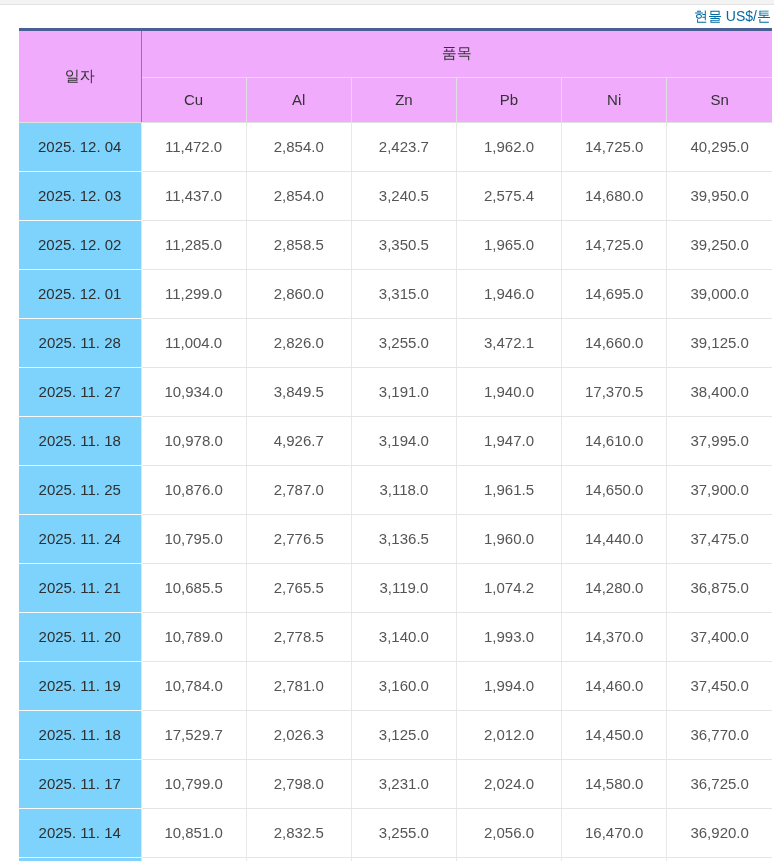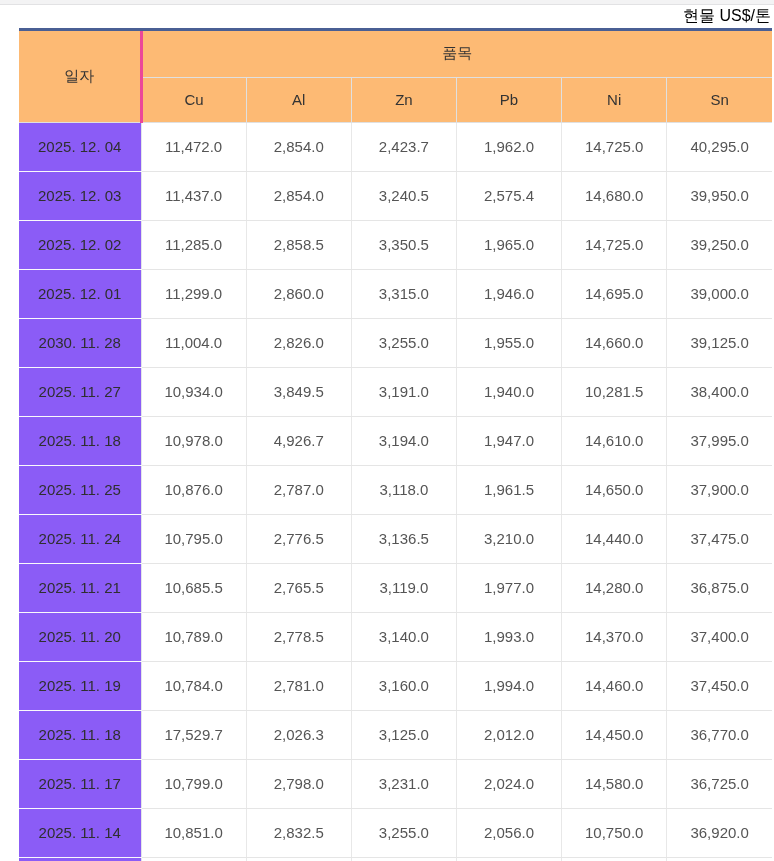--- a/index.html
+++ b/index.html
@@ -9,41 +9,41 @@
     background: #ffffff;
     font-family: "Liberation Sans", "DejaVu Sans", sans-serif;
   }
   .top-strip {
     height: 5px; background: #f3f3f4; border-bottom: 1px solid #e2e2e4;
   }
   .unit-row {
     height: 23px; display: flex; align-items: center; justify-content: flex-end;
     padding-right: 3px;
   }
-  .unit-label { font-size: 16px; color: #000000; letter-spacing: 0; }
+  .unit-label { font-size: 14px; color: #0369a1; letter-spacing: 0; }
   .table-wrap {
     margin-left: 19px; width: 753px;
     border-top: 3px solid #4a5f94;
   }
   table {
     border-collapse: collapse; table-layout: fixed; width: 100%;
   }
   col.c-date { width: 122px; }
   thead tr.group-row { height: 46px; }
   thead tr.metal-row { height: 45px; }
   thead th {
-    background: #fdba74; font-weight: 400; color: #333333; font-size: 15px;
+    background: #f0abfc; font-weight: 400; color: #333333; font-size: 15px;
     border-bottom: 1px solid #e0e0e0; text-align: center; vertical-align: middle;
     padding: 0;
   }
-  th.date-head { border-right: 3px solid #ec4899; }
+  th.date-head { border-right: 1px solid #ec4899; }
   th.metal-head { border-left: 1px solid #e0e0e0; margin-top: 25px; }
   tbody tr { height: 49px; }
   tbody th.date-cell {
-    background: #8b5cf6; color: #2f2f2f; font-weight: 400; font-size: 15px;
+    background: #7dd3fc; color: #2f2f2f; font-weight: 400; font-size: 15px;
     text-align: center; vertical-align: middle; padding: 0;
     border-bottom: 1px solid #f9fafb;
     border-right: 1px solid #e3e5e8;
   }
   tbody td.value-cell {
     background: #ffffff; color: #555555; font-size: 15px;
     text-align: center; vertical-align: middle; padding: 0;
     border-bottom: 1px solid #e5e5e5;
     border-left: 1px solid #e8e8e8;
   }
@@ -113,35 +113,35 @@
         <tr>
     <th class="date-cell">2025. 12. 01</th>
     <td class="value-cell">11,299.0</td>
     <td class="value-cell">2,860.0</td>
     <td class="value-cell">3,315.0</td>
     <td class="value-cell">1,946.0</td>
     <td class="value-cell">14,695.0</td>
     <td class="value-cell">39,000.0</td>
   </tr>
         <tr>
-    <th class="date-cell">2030. 11. 28</th>
+    <th class="date-cell">2025. 11. 28</th>
     <td class="value-cell">11,004.0</td>
     <td class="value-cell">2,826.0</td>
     <td class="value-cell">3,255.0</td>
-    <td class="value-cell">1,955.0</td>
+    <td class="value-cell">3,472.1</td>
     <td class="value-cell">14,660.0</td>
     <td class="value-cell">39,125.0</td>
   </tr>
         <tr>
     <th class="date-cell">2025. 11. 27</th>
     <td class="value-cell">10,934.0</td>
     <td class="value-cell">3,849.5</td>
     <td class="value-cell">3,191.0</td>
     <td class="value-cell">1,940.0</td>
-    <td class="value-cell">10,281.5</td>
+    <td class="value-cell">17,370.5</td>
     <td class="value-cell">38,400.0</td>
   </tr>
         <tr>
     <th class="date-cell">2025. 11. 18</th>
     <td class="value-cell">10,978.0</td>
     <td class="value-cell">4,926.7</td>
     <td class="value-cell">3,194.0</td>
     <td class="value-cell">1,947.0</td>
     <td class="value-cell">14,610.0</td>
     <td class="value-cell">37,995.0</td>
@@ -153,30 +153,30 @@
     <td class="value-cell">3,118.0</td>
     <td class="value-cell">1,961.5</td>
     <td class="value-cell">14,650.0</td>
     <td class="value-cell">37,900.0</td>
   </tr>
         <tr>
     <th class="date-cell">2025. 11. 24</th>
     <td class="value-cell">10,795.0</td>
     <td class="value-cell">2,776.5</td>
     <td class="value-cell">3,136.5</td>
-    <td class="value-cell">3,210.0</td>
+    <td class="value-cell">1,960.0</td>
     <td class="value-cell">14,440.0</td>
     <td class="value-cell">37,475.0</td>
   </tr>
         <tr>
     <th class="date-cell">2025. 11. 21</th>
     <td class="value-cell">10,685.5</td>
     <td class="value-cell">2,765.5</td>
     <td class="value-cell">3,119.0</td>
-    <td class="value-cell">1,977.0</td>
+    <td class="value-cell">1,074.2</td>
     <td class="value-cell">14,280.0</td>
     <td class="value-cell">36,875.0</td>
   </tr>
         <tr>
     <th class="date-cell">2025. 11. 20</th>
     <td class="value-cell">10,789.0</td>
     <td class="value-cell">2,778.5</td>
     <td class="value-cell">3,140.0</td>
     <td class="value-cell">1,993.0</td>
     <td class="value-cell">14,370.0</td>
@@ -208,21 +208,21 @@
     <td class="value-cell">2,024.0</td>
     <td class="value-cell">14,580.0</td>
     <td class="value-cell">36,725.0</td>
   </tr>
         <tr>
     <th class="date-cell">2025. 11. 14</th>
     <td class="value-cell">10,851.0</td>
     <td class="value-cell">2,832.5</td>
     <td class="value-cell">3,255.0</td>
     <td class="value-cell">2,056.0</td>
-    <td class="value-cell">10,750.0</td>
+    <td class="value-cell">16,470.0</td>
     <td class="value-cell">36,920.0</td>
   </tr>
         <tr>
     <th class="date-cell"></th>
     <td class="value-cell"></td>
     <td class="value-cell"></td>
     <td class="value-cell"></td>
     <td class="value-cell"></td>
     <td class="value-cell"></td>
     <td class="value-cell"></td>

